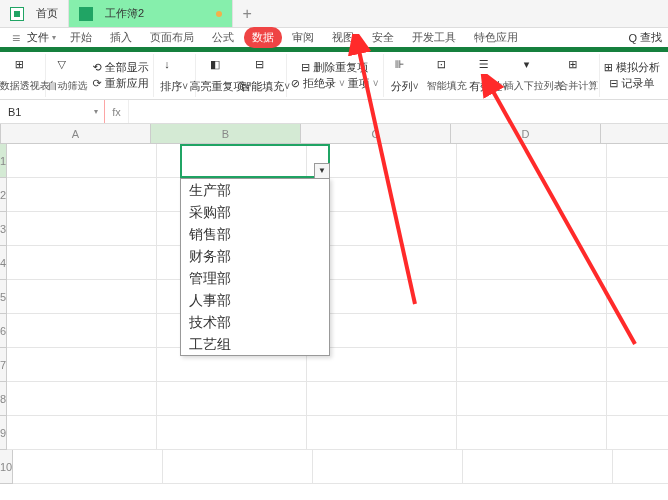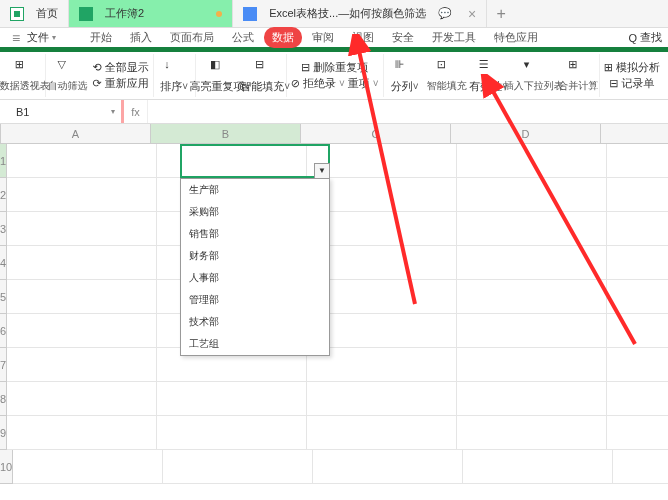--- a/index.html
+++ b/index.html
@@ -12,71 +12,65 @@
 .ic-home::after{content:"";position:absolute;inset:3px;background:#20a464}
 .ic-s{background:#20a464}
 .ic-w{background:#4a8cf5}
 .close{color:#999;margin-left:4px;font-size:14px}
 .plus{width:28px;text-align:center;line-height:28px;color:#888;font-size:16px}
 .menubar{height:24px;display:flex;align-items:center;padding:0 6px;border-bottom:5px solid #15803d}
 .menu-file{display:flex;align-items:center;gap:3px;padding:2px 6px}
 .hamb{display:inline-block;width:12px}
 .hamb::before{content:"≡";color:#888;font-size:14px}
 .chev{font-size:8px;color:#888}
-.mtabs{display:flex;margin-left:20px;gap:2px}
+.mtabs{display:flex;gap:2px}
 .mtab{padding:3px 8px;color:#555}
 .mtab.active{background:#ef4444;color:#fff;border-radius:10px}
 .search{margin-left:auto;display:flex;align-items:center;gap:3px;color:#888}
 .toolbar{height:48px;display:flex;padding:2px 4px;border-bottom:1px solid #ddd;background:#fff}
 .tgrp{display:flex;flex-direction:column;align-items:center;justify-content:center;padding:0 4px;gap:1px;border-right:1px solid #eee}
 .tgrp.nb{border-right:none}
 .tgrp .lbl{font-size:10px;color:#555;white-space:nowrap}
 .tgrp.big{min-width:42px}
 .ticon{width:20px;height:20px;display:block}
 .stack{display:flex;flex-direction:column;gap:1px;justify-content:center}
 .hline{display:flex;align-items:center;gap:3px;font-size:10px;color:#888;white-space:nowrap}
 .gray{color:#bbb}
 .namebox{height:24px;display:flex;border-bottom:1px solid #ddd}
-.nb-left{width:124px;border-right:3px solid #fca5a5;display:flex;align-items:center;padding:0 16px;position:relative}
+.nb-left{width:105px;border-right:1px solid #fca5a5;display:flex;align-items:center;padding:0 8px;position:relative}
 .nb-left::after{content:"▾";position:absolute;right:6px;color:#888;font-size:8px}
 .nb-fx{width:24px;text-align:center;line-height:24px;color:#888;border-right:1px solid #eee}
 .colhdr{height:20px;display:flex;border-bottom:1px solid #ccc;background:#f5f5f5}
 .corner{width:30px;border-right:1px solid #ccc;background:#e8e8e8}
 .ch{flex:0 0 150px;border-right:1px solid #ccc;text-align:center;line-height:20px;color:#888}
 .ch.sel{background:#d4ead4}
 .gridwrap{position:relative}
 .rows{display:flex;flex-direction:column}
 .row{display:flex;height:34px}
 .rh{width:30px;background:#f5f5f5;border-right:1px solid #ccc;border-bottom:1px solid #ccc;text-align:center;line-height:34px;color:#888}
 .rh.sel{background:#d4ead4}
 .cell{flex:0 0 150px;border-right:1px solid #e5e5e5;border-bottom:1px solid #e5e5e5}
 .active-cell{position:absolute;left:180px;top:0;width:150px;height:34px;border:2px solid #20a464;pointer-events:none}
 .dropdown{position:absolute;left:180px;top:34px;width:150px;background:#fff;border:1px solid #999;box-shadow:2px 2px 4px rgba(0,0,0,.15)}
 .dd-handle{position:absolute;top:-16px;right:-1px;width:16px;height:16px;border:1px solid #999;background:#f5f5f5;text-align:center;line-height:14px;font-size:8px}
-.dd-item{padding:1px 8px;font-size:10px;line-height:20px}
+.dd-item{padding:1px 8px;font-size:14px;line-height:20px}
 svg.arrow{position:absolute;pointer-events:none}
 </style>
 </head>
 <body>
 
 <div class="tabs">
   <div class="tab">
       <span class="tab-icon ic-home"></span>
       <span>首页</span>
     </div>
   <div class="tab active">
       <span class="tab-icon ic-s"></span>
       <span>工作簿2</span>
       <span style="margin-left:60px;width:6px;height:6px;background:#f3b04a;border-radius:50%"></span>
-    </div>
-  <div class="tab">
-      <span class="tab-icon ic-w"></span>
-      <span>Excel表格技...—如何按颜色筛选</span>
-      <span style="color:#999">💬</span>
-      <span class="close">×</span>
     </div>
   <div class="plus">+</div>
 </div>
 
 <div class="menubar">
   <div class="menu-file">
       <span class="hamb"></span>
       <span>文件</span>
       <span class="chev">▾</span>
     </div>
@@ -266,22 +260,22 @@
       </div>
     </div>
   <div class="active-cell"></div>
   <div class="dropdown">
     <div class="dd-handle">▼</div>
     <div id="dditems">
         <div class="dd-item">生产部</div>
         <div class="dd-item">采购部</div>
         <div class="dd-item">销售部</div>
         <div class="dd-item">财务部</div>
+        <div class="dd-item">管理部</div>
         <div class="dd-item">人事部</div>
-        <div class="dd-item">管理部</div>
         <div class="dd-item">技术部</div>
         <div class="dd-item">工艺组</div>
       </div>
   </div>
 
   <svg class="arrow" style="left:300px;top:-110px" width="130" height="280">
     <defs>
         <marker id="ah1" markerWidth="8" markerHeight="8" refX="2" refY="3" orient="auto">
           <path d="M0,0 L0,6 L7,3 z" fill="#ff2a2a"></path>
         </marker>

